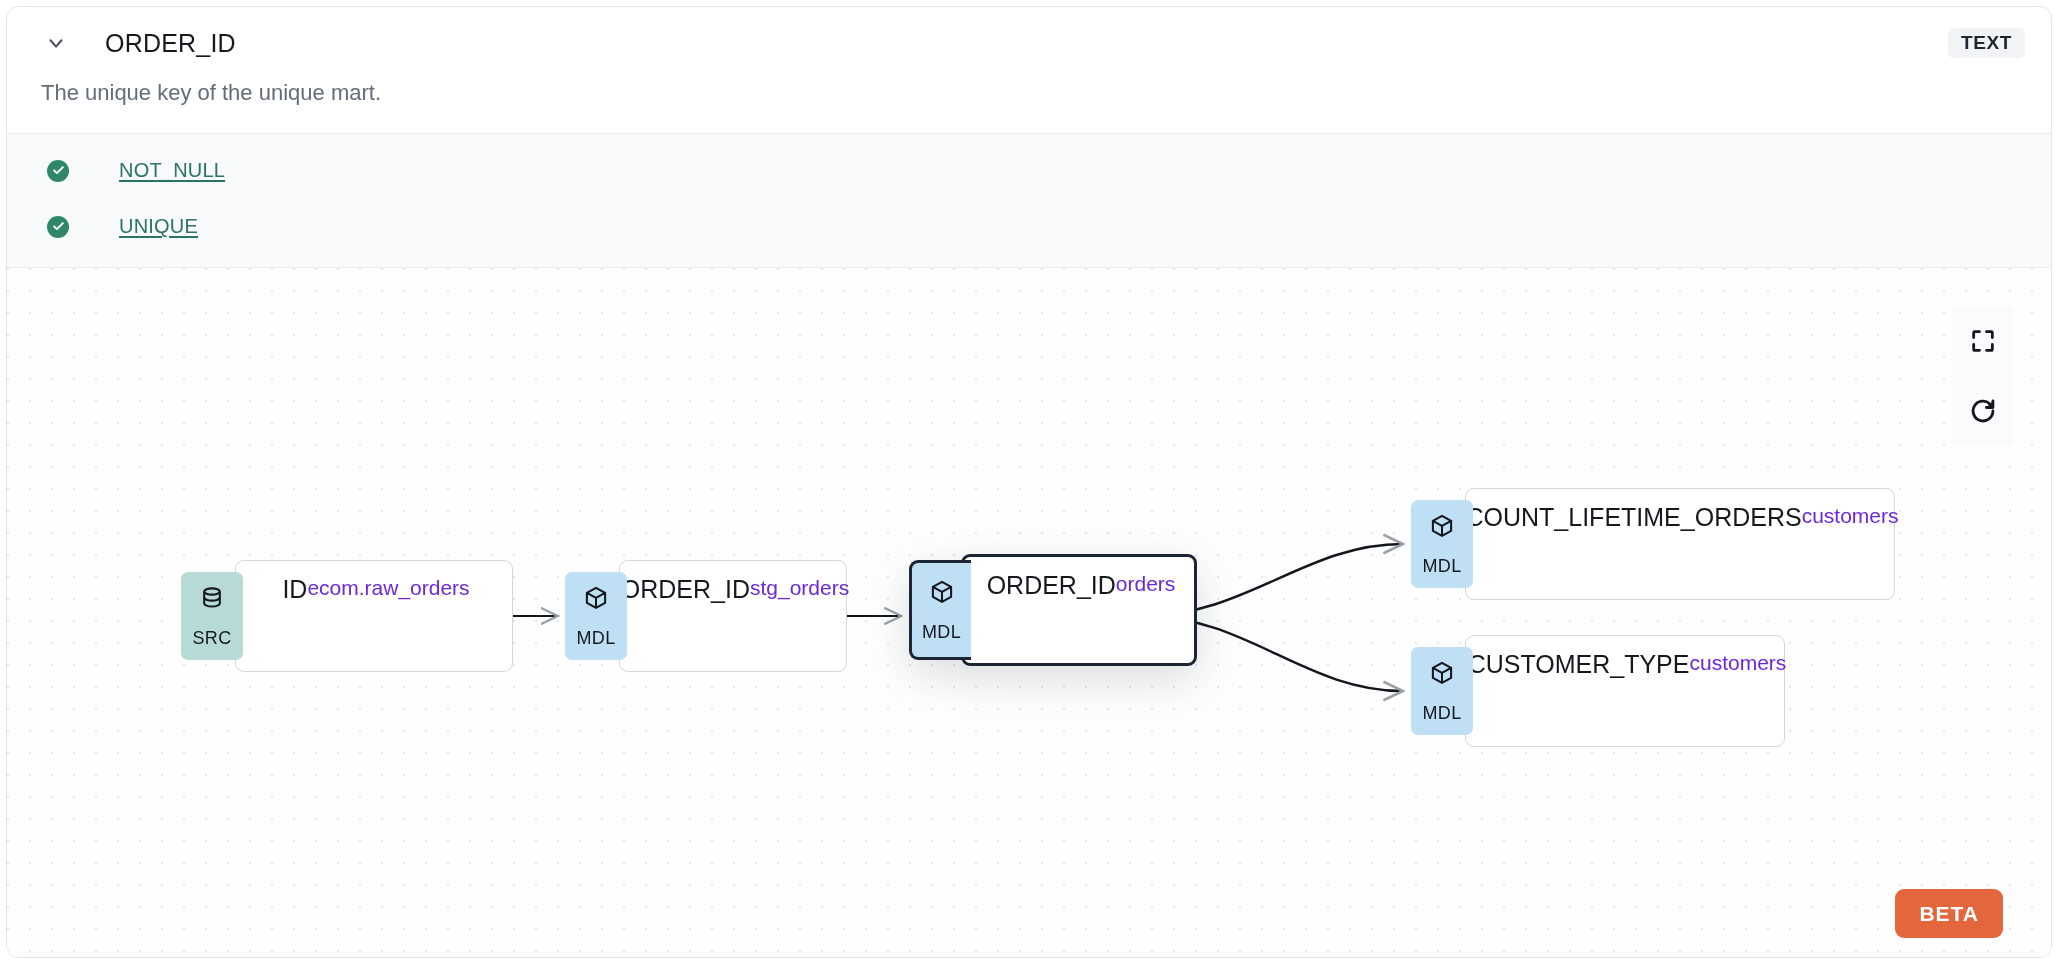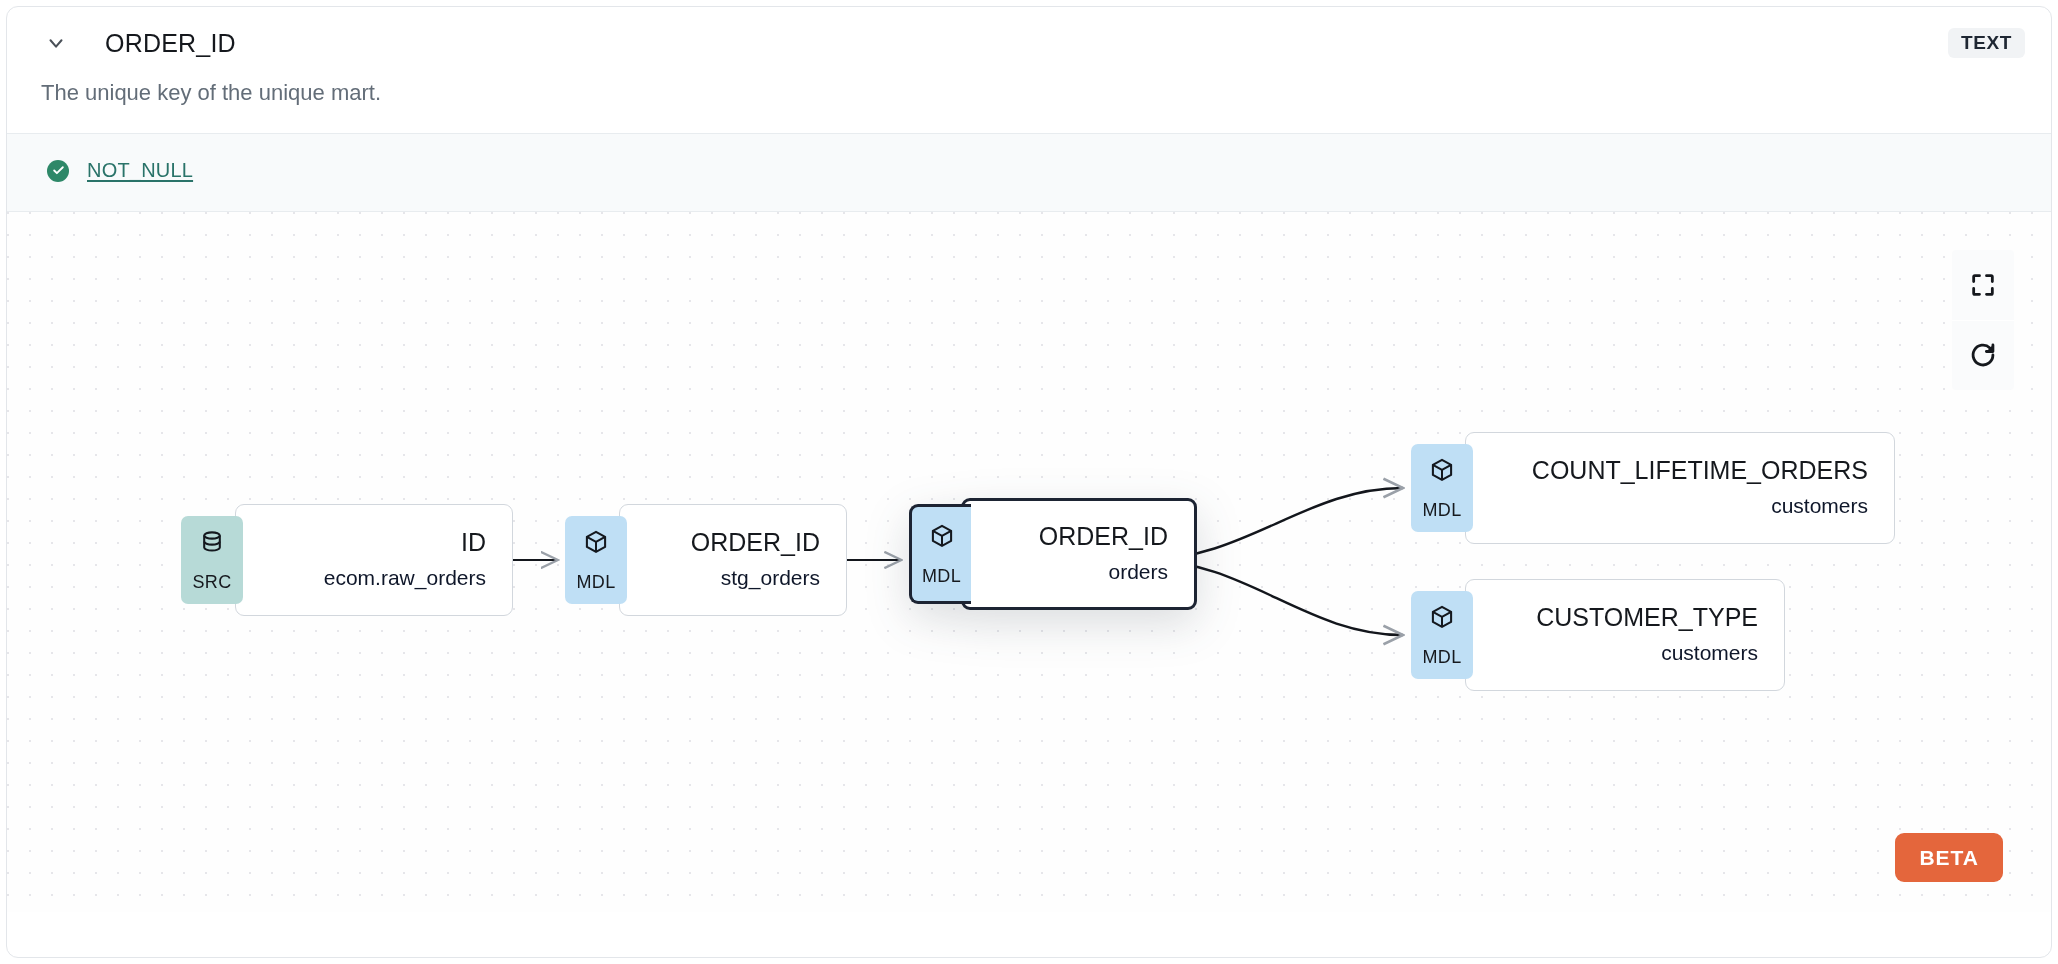--- a/index.html
+++ b/index.html
@@ -68,20 +68,21 @@
     background: #f8fafb;
     border-top: 1px solid #e8ecef;
     border-bottom: 1px solid #e8ecef;
     padding: 17px 34px 20px 40px;
   }
   .test-row {
     display: flex;
     align-items: center;
     height: 40px;
     margin-bottom: 16px;
+    gap: 32px;
   }
   .test-row:last-child { margin-bottom: 0; }
   .check-icon {
     width: 22px; height: 22px;
     flex: 0 0 auto;
     border-radius: 50%;
     background: #2e8868;
     display: flex; align-items: center; justify-content: center;
   }
   .check-icon svg { display:block; }
@@ -134,36 +135,35 @@
     letter-spacing: 0.3px;
     line-height: 1;
   }
   .node-body {
     margin-left: -8px;
     background: #ffffff;
     border: 1.5px solid #d2d7dd;
     border-radius: 9px;
     padding: 14px 26px 14px 30px;
     display: flex;
-    flex-direction: column;
+    flex-direction: row;
     justify-content: center;
     min-width: 0;
-    text-align: right;
   }
   .node-name {
     font-size: 25px;
     color: #15181d;
     line-height: 1.18;
     white-space: nowrap;
   }
   .node-sub {
     font-size: 21px;
-    color: #0f172a;
+    color: #6d28d9;
     line-height: 1.25;
-    margin-top: 8px;
+    margin-top: 0;
     white-space: nowrap;
   }
 
   
   .node.selected { filter: drop-shadow(0 14px 22px rgba(40,48,65,0.16)); }
   .node.selected .node-badge {
     border: 3px solid #1d2433;
     border-right: none;
     border-radius: 9px 0 0 9px;
     margin-top: 6px; margin-bottom: 6px;
@@ -227,20 +227,28 @@
 
   <div class="tests">
     <div class="test-row">
       <span class="check-icon">
         <svg width="13" height="13" viewBox="0 0 24 24" fill="none" stroke="#ffffff" stroke-width="3.4" stroke-linecap="round" stroke-linejoin="round">
             <polyline points="20 6 9 17 4 12"></polyline>
           </svg>
       </span>
       <a class="test-link">NOT_NULL</a>
     </div>
+    <div class="test-row">
+      <span class="check-icon">
+        <svg width="13" height="13" viewBox="0 0 24 24" fill="none" stroke="#ffffff" stroke-width="3.4" stroke-linecap="round" stroke-linejoin="round">
+            <polyline points="20 6 9 17 4 12"></polyline>
+          </svg>
+      </span>
+      <a class="test-link">UNIQUE</a>
+    </div>
   </div>
 
   <div class="canvas">
 
     <svg class="edges" viewBox="0 0 2046 700" preserveAspectRatio="none">
       <defs>
         <marker id="arw" markerWidth="9" markerHeight="9" refX="8" refY="4.5" orient="auto">
           <path d="M0,0.6 L8.2,4.5 L0,8.4" fill="none" stroke="#9aa0a8" stroke-width="1.1"></path>
         </marker>
       </defs>

